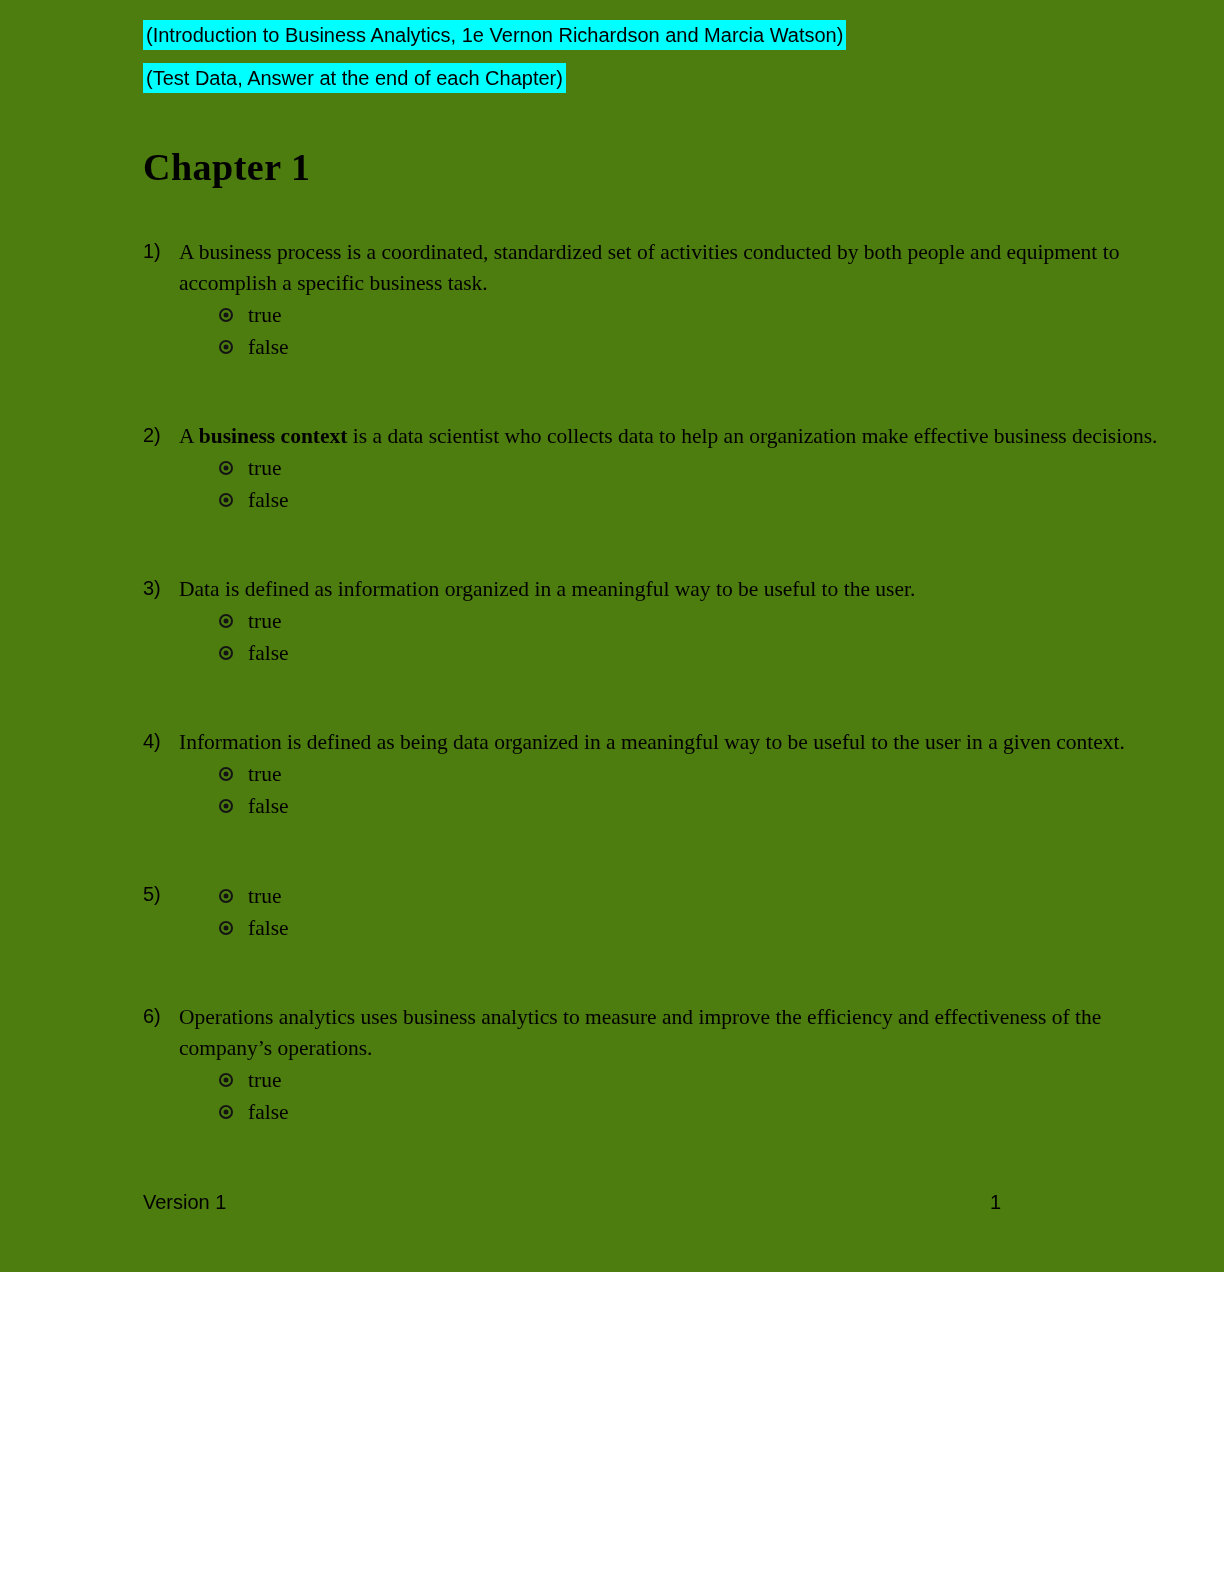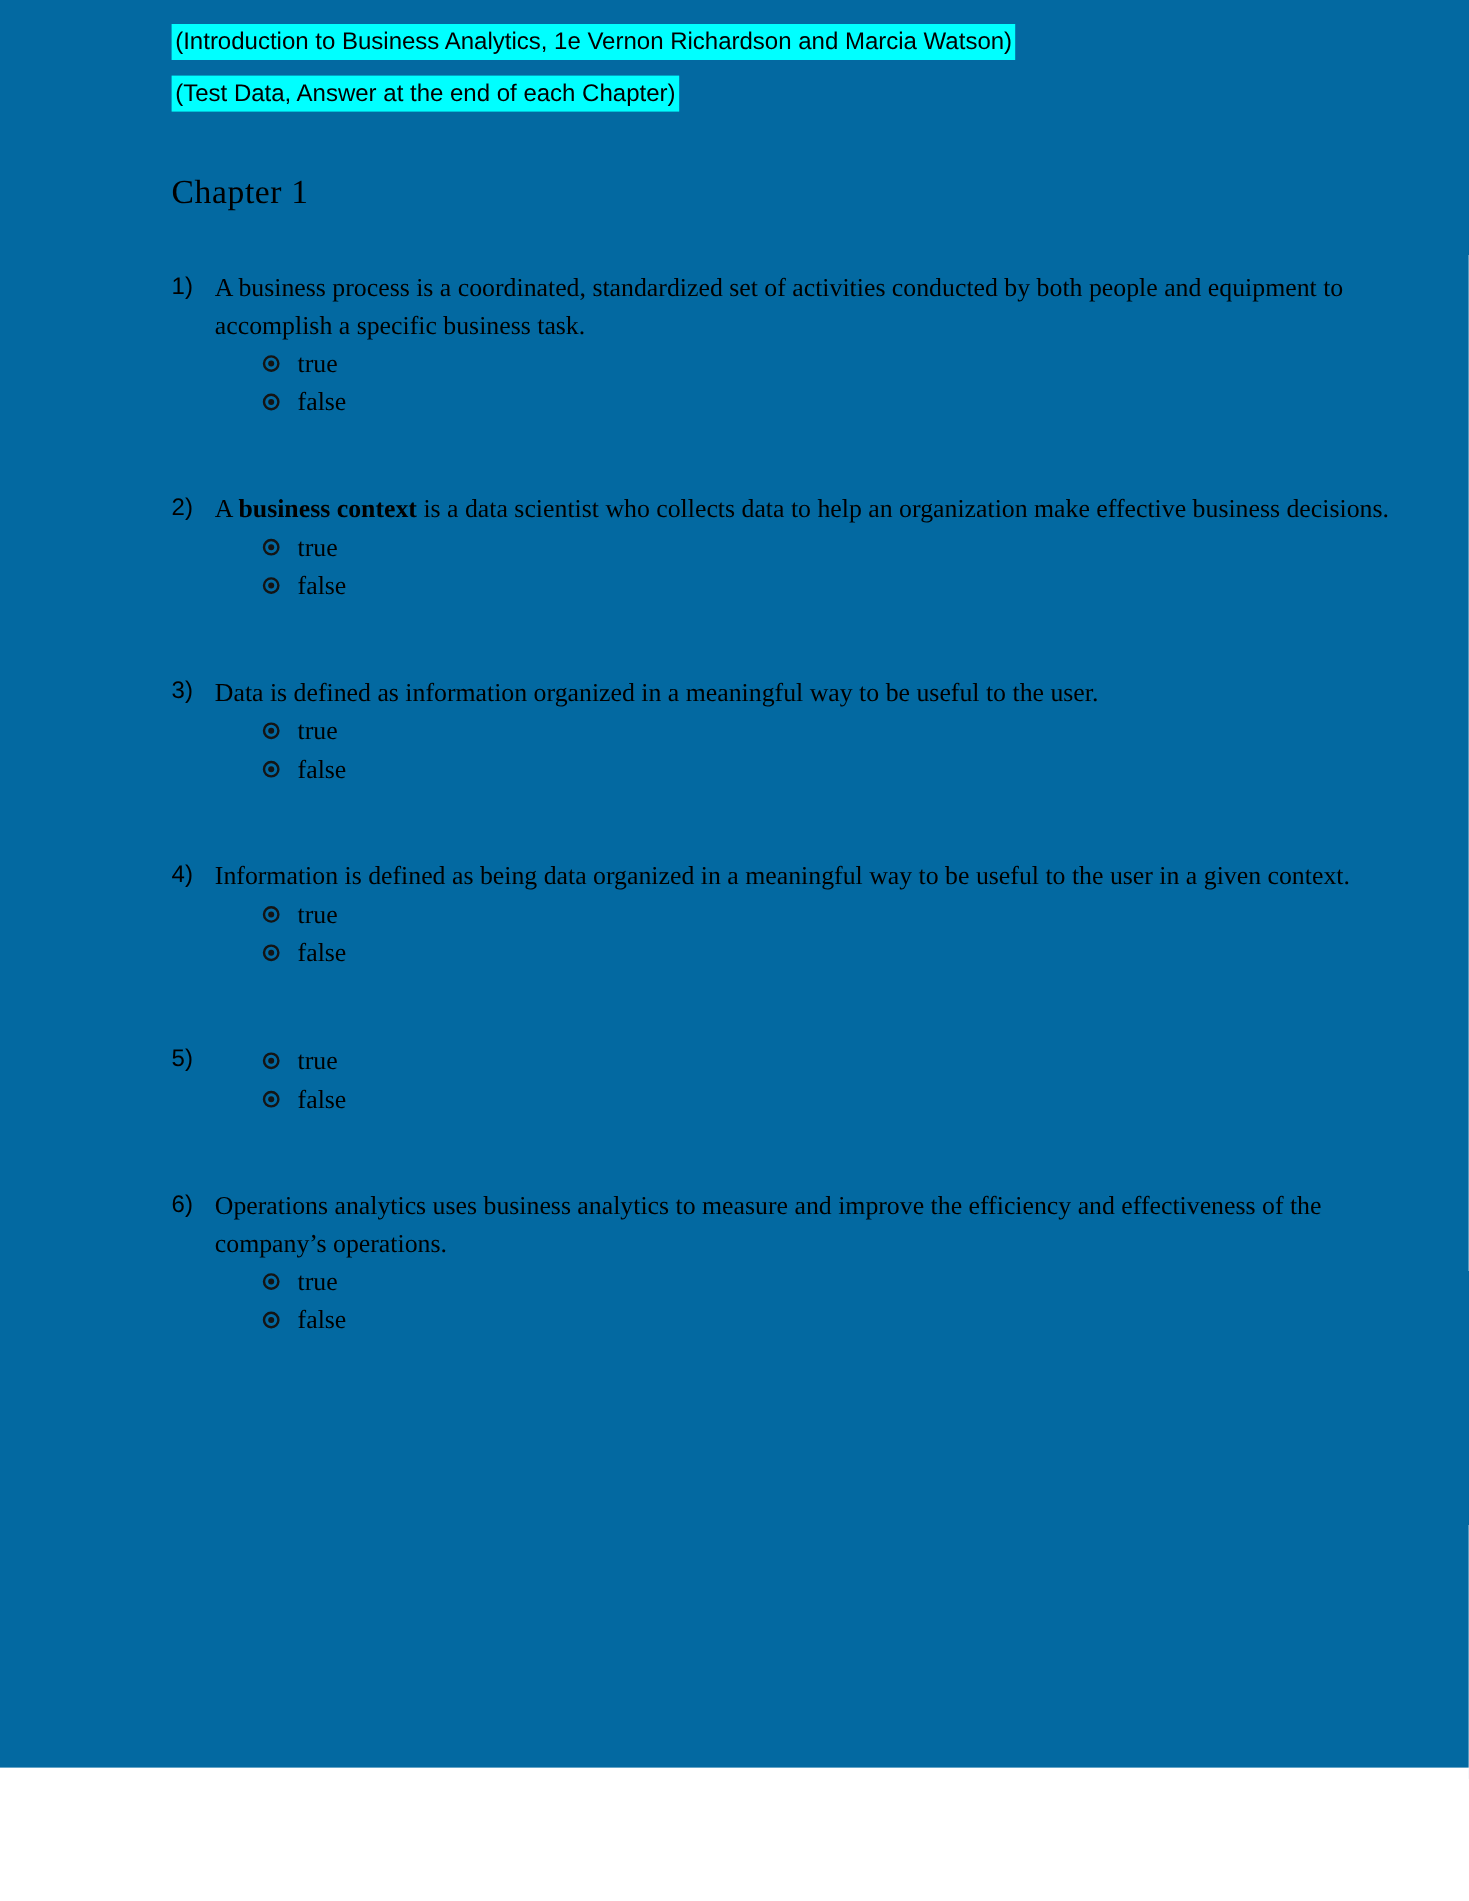--- a/index.html
+++ b/index.html
@@ -7,22 +7,22 @@
   body {
     width: 1224px;
     height: 1584px;
     position: relative;
     font-family: "Liberation Serif", serif;
     color: #000000;
   }
   .page {
     position: relative;
     width: 1224px;
-    height: 1473px;
-    background: #0369a1;
+    height: 1272px;
+    background: #4d7c0f;
     padding: 20px 60px 0 143px;
     overflow: hidden;
   }
 
   
   .doc-header {
     font-family: "Liberation Sans", sans-serif;
     font-size: 20px;
     line-height: 1.3;
   }
@@ -30,22 +30,22 @@
     background: #00FFFF;
     padding: 2px 3px;
     display: inline-block;
   }
   .doc-header .line2 { margin-top: 13px; }
 
   
   .chapter-title {
     margin-top: 52px;
     font-family: "Liberation Serif", serif;
-    font-size: 28px;
-    font-weight: normal;
+    font-size: 38px;
+    font-weight: bold;
     letter-spacing: 0.5px;
   }
 
   
   .questions {
     margin-top: 48px;
   }
   .question {
     display: flex;
     margin-bottom: 58px;
@@ -226,14 +226,18 @@
           <div class="option">
             <span class="radio-icon"></span>
             <span class="option-label">false</span>
           </div>
         </div>
       </div>
     </div>
 
   </div>
 
+  <div class="footer">
+    <span class="version">Version 1</span>
+    <span class="page-number">1</span>
+  </div>
 
 </div>
 
 </body></html>

